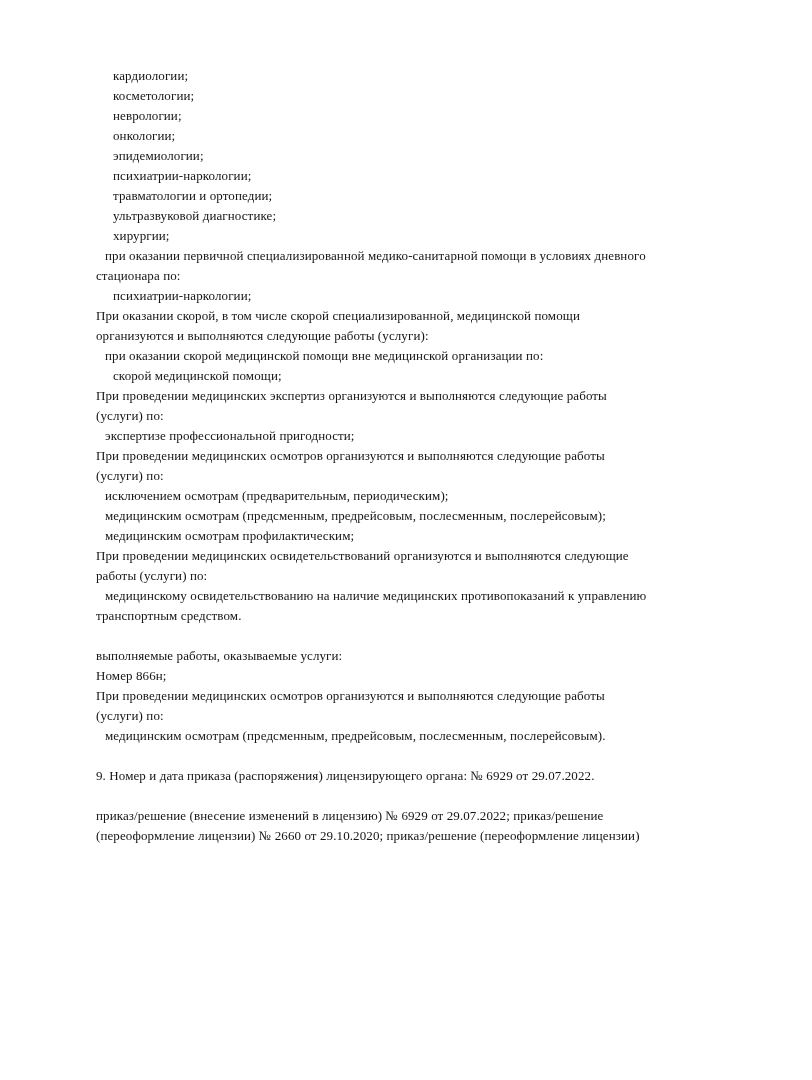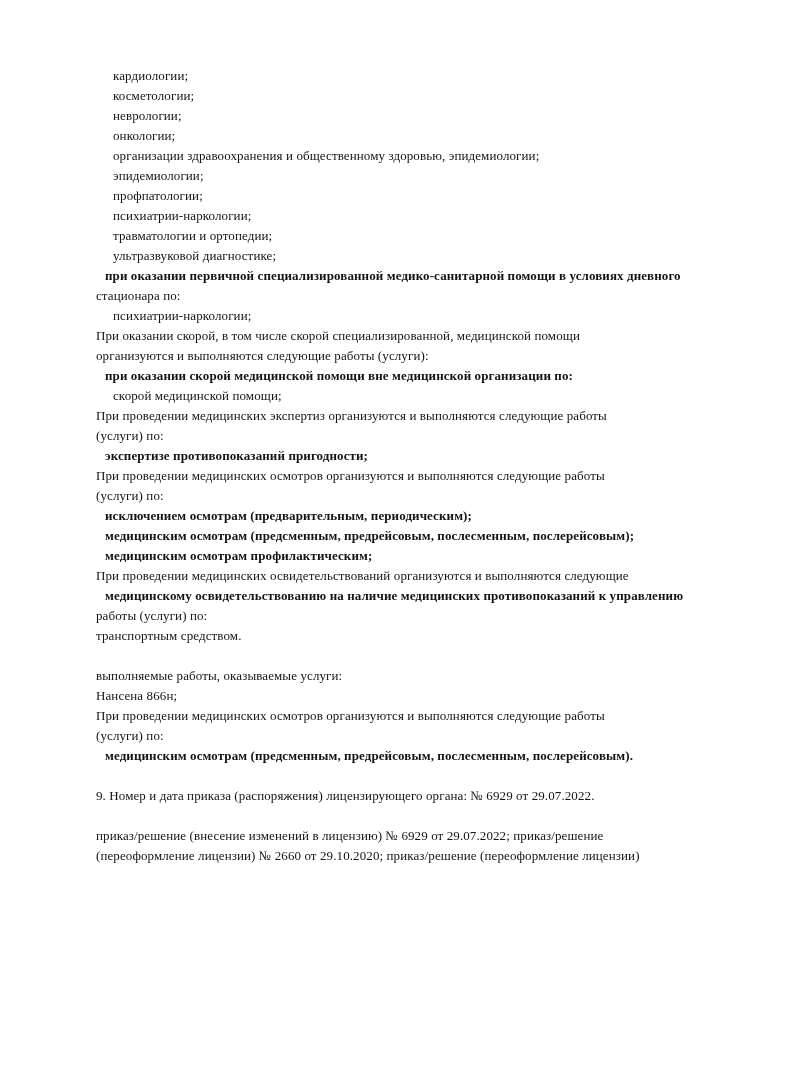--- a/index.html
+++ b/index.html
@@ -25,60 +25,59 @@
   .line {
     margin: 0;
     padding: 0;
     height: 20px;
     line-height: 20px;
     font-size: 13px;
     white-space: pre;
     letter-spacing: 0.1px;
   }
   .indent-0 { padding-left: 0; }
-  .indent-1 { padding-left: 9px; font-weight: bold; }
+  .indent-1 { padding-left: 9px; }
   .indent-2 { padding-left: 17px; }
 </style>
 </head>
 <body>
 
 <div class="page">
   <div class="content" id="document-content">
       <p class="line indent-2">кардиологии;</p>
       <p class="line indent-2">косметологии;</p>
       <p class="line indent-2">неврологии;</p>
       <p class="line indent-2">онкологии;</p>
-      <p class="line indent-2">организации здравоохранения и общественному здоровью, эпидемиологии;</p>
       <p class="line indent-2">эпидемиологии;</p>
-      <p class="line indent-2">профпатологии;</p>
       <p class="line indent-2">психиатрии-наркологии;</p>
       <p class="line indent-2">травматологии и ортопедии;</p>
       <p class="line indent-2">ультразвуковой диагностике;</p>
+      <p class="line indent-2">хирургии;</p>
       <p class="line indent-1">при оказании первичной специализированной медико-санитарной помощи в условиях дневного</p>
       <p class="line indent-0">стационара по:</p>
       <p class="line indent-2">психиатрии-наркологии;</p>
       <p class="line indent-0">При оказании скорой, в том числе скорой специализированной, медицинской помощи</p>
       <p class="line indent-0">организуются и выполняются следующие работы (услуги):</p>
       <p class="line indent-1">при оказании скорой медицинской помощи вне медицинской организации по:</p>
       <p class="line indent-2">скорой медицинской помощи;</p>
       <p class="line indent-0">При проведении медицинских экспертиз организуются и выполняются следующие работы</p>
       <p class="line indent-0">(услуги) по:</p>
-      <p class="line indent-1">экспертизе противопоказаний пригодности;</p>
+      <p class="line indent-1">экспертизе профессиональной пригодности;</p>
       <p class="line indent-0">При проведении медицинских осмотров организуются и выполняются следующие работы</p>
       <p class="line indent-0">(услуги) по:</p>
       <p class="line indent-1">исключением осмотрам (предварительным, периодическим);</p>
       <p class="line indent-1">медицинским осмотрам (предсменным, предрейсовым, послесменным, послерейсовым);</p>
       <p class="line indent-1">медицинским осмотрам профилактическим;</p>
       <p class="line indent-0">При проведении медицинских освидетельствований организуются и выполняются следующие</p>
+      <p class="line indent-0">работы (услуги) по:</p>
       <p class="line indent-1">медицинскому освидетельствованию на наличие медицинских противопоказаний к управлению</p>
-      <p class="line indent-0">работы (услуги) по:</p>
       <p class="line indent-0">транспортным средством.</p>
       <p class="line indent-0"></p>
       <p class="line indent-0">выполняемые работы, оказываемые услуги:</p>
-      <p class="line indent-0">Нансена 866н;</p>
+      <p class="line indent-0">Номер 866н;</p>
       <p class="line indent-0">При проведении медицинских осмотров организуются и выполняются следующие работы</p>
       <p class="line indent-0">(услуги) по:</p>
       <p class="line indent-1">медицинским осмотрам (предсменным, предрейсовым, послесменным, послерейсовым).</p>
       <p class="line indent-0"></p>
       <p class="line indent-0">9. Номер и дата приказа (распоряжения) лицензирующего органа: № 6929 от 29.07.2022.</p>
       <p class="line indent-0"></p>
       <p class="line indent-0">приказ/решение (внесение изменений в лицензию) № 6929 от 29.07.2022; приказ/решение</p>
       <p class="line indent-0">(переоформление лицензии) № 2660 от 29.10.2020; приказ/решение (переоформление лицензии)</p>
     </div>
 </div>

